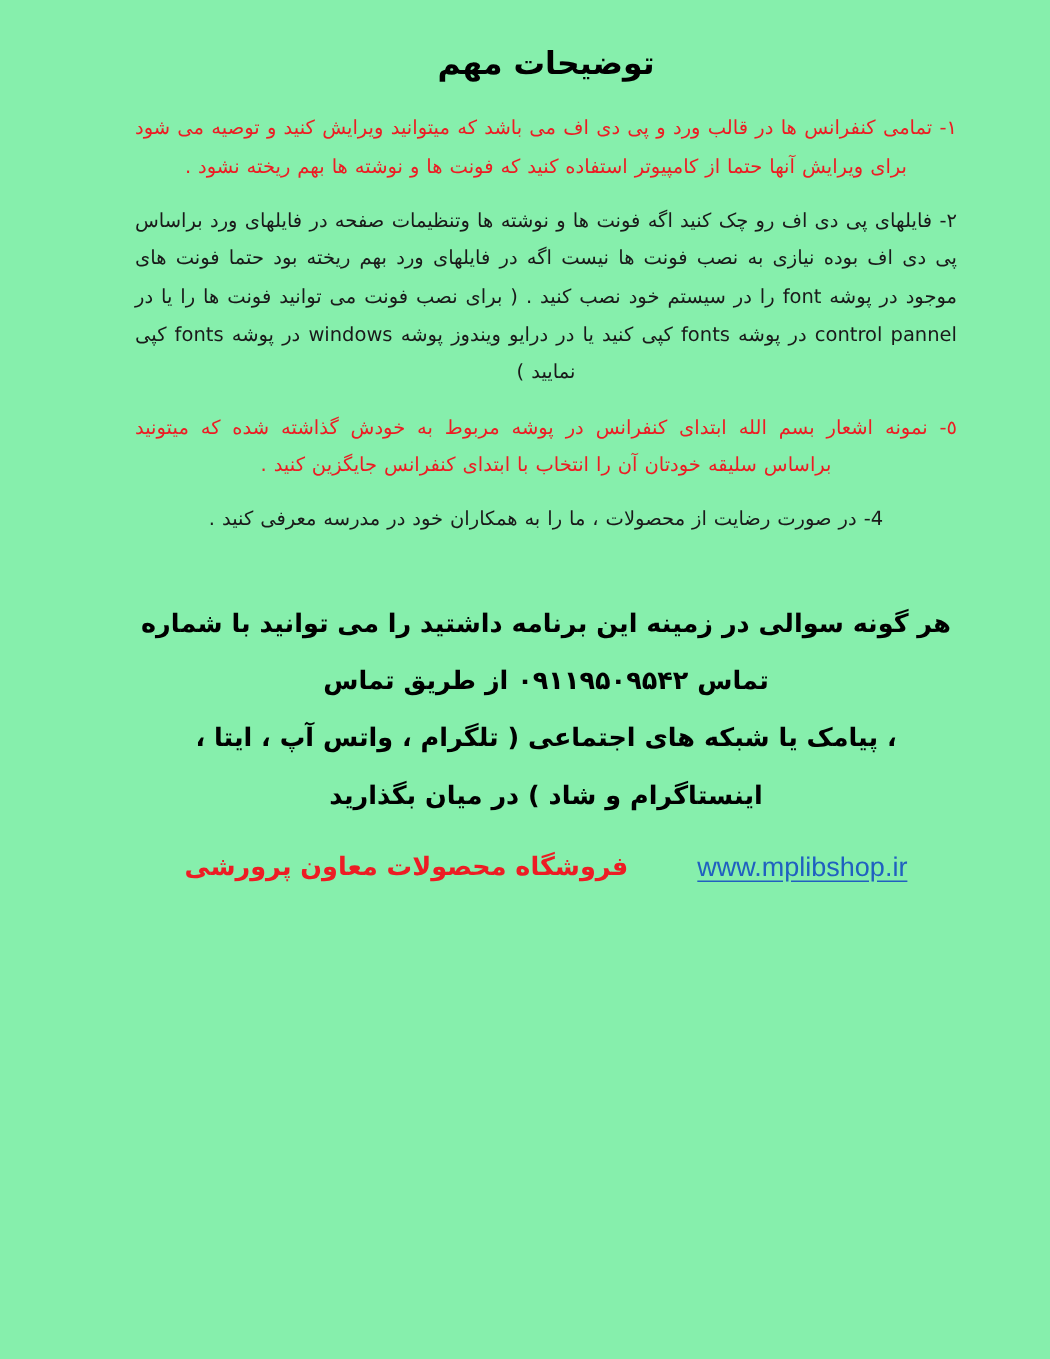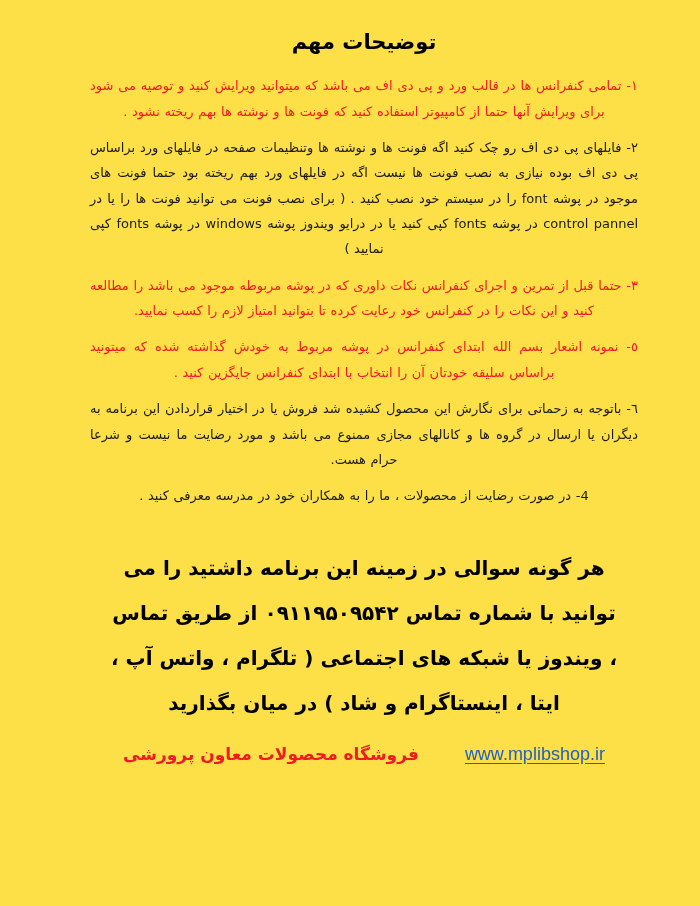--- a/index.html
+++ b/index.html
@@ -12,21 +12,21 @@
     width: 700px;
     height: 906px;
     overflow: hidden;
     font-family: "DejaVu Sans", "Liberation Sans", sans-serif;
     color: #000000;
   }
   .page {
     width: 700px;
     height: 906px;
     box-sizing: border-box;
-    background: #fde047;
+    background: #86efac;
     padding: 22px 62px 0 90px;
     position: relative;
   }
   .doc-title {
     text-align: center;
     font-weight: bold;
     font-size: 21px;
     line-height: 1.4;
     color: #000000;
     margin: 6px 0 16px 0;
@@ -47,21 +47,21 @@
   }
   .item.black {
     color: #1a1a1a;
   }
   .spacer-md { height: 26px; }
 
   .contact-block {
     direction: rtl;
     text-align: center;
     font-weight: bold;
-    font-size: 20px;
+    font-size: 17px;
     line-height: 2.25;
     color: #000000;
     margin: 0;
     padding: 0 4px;
   }
   .contact-line {
     display: block;
   }
 
   .footer-row {
@@ -94,34 +94,32 @@
 <body>
 
 <div class="page">
 
   <h1 class="doc-title">توضیحات مهم</h1>
 
   <p class="item red">۱-  تمامی کنفرانس ها در قالب ورد و پی دی اف می باشد که میتوانید ویرایش کنید و توصیه می شود برای ویرایش آنها حتما از کامپیوتر استفاده کنید که فونت ها و نوشته ها بهم ریخته نشود .</p>
 
   <p class="item black">۲- فایلهای پی دی اف رو چک کنید اگه فونت ها و نوشته ها وتنظیمات صفحه در فایلهای ورد براساس پی دی اف بوده نیازی به نصب فونت ها نیست اگه در فایلهای ورد بهم ریخته بود حتما فونت های موجود در پوشه font را در سیستم خود نصب کنید . ( برای نصب فونت می توانید فونت ها را یا در control pannel در پوشه fonts کپی کنید یا در درایو ویندوز پوشه windows در پوشه fonts کپی نمایید )</p>
 
-  <p class="item red">۳- حتما قبل از تمرین و اجرای کنفرانس نکات داوری که در پوشه مربوطه موجود می باشد را مطالعه کنید و این نکات را در کنفرانس خود رعایت کرده تا بتوانید امتیاز لازم را کسب نمایید.</p>
 
 
   <p class="item red">٥- نمونه اشعار بسم  الله ابتدای کنفرانس در پوشه مربوط به خودش گذاشته شده که میتونید براساس سلیقه خودتان آن را انتخاب با ابتدای کنفرانس جایگزین کنید .</p>
 
-  <p class="item black">٦- باتوجه به زحماتی برای نگارش این محصول کشیده شد فروش یا در اختیار قراردادن این برنامه به دیگران یا ارسال در گروه ها و کانالهای مجازی ممنوع می باشد و مورد رضایت ما نیست و شرعا حرام هست.</p>
 
   <p class="item black">4- در صورت رضایت از محصولات ، ما را به همکاران خود در مدرسه معرفی کنید .</p>
 
   <div class="spacer-md"></div>
 
   <div class="contact-block">
     <span class="contact-line">هر گونه سوالی در زمینه این برنامه داشتید را می توانید با شماره تماس ۰۹۱۱۹۵۰۹۵۴۲ از طریق تماس</span>
-    <span class="contact-line">، ویندوز یا شبکه های اجتماعی ( تلگرام ، واتس آپ ، ایتا ، اینستاگرام و شاد ) در میان بگذارید</span>
+    <span class="contact-line">، پیامک یا شبکه های اجتماعی ( تلگرام ، واتس آپ ، ایتا ، اینستاگرام و شاد ) در میان بگذارید</span>
   </div>
 
   <div class="footer-row">
     <span class="footer-shop">فروشگاه محصولات معاون پرورشی</span>
     <a class="footer-url" href="#">www.mplibshop.ir</a>
   </div>
 
 </div>
 
 </body></html>

